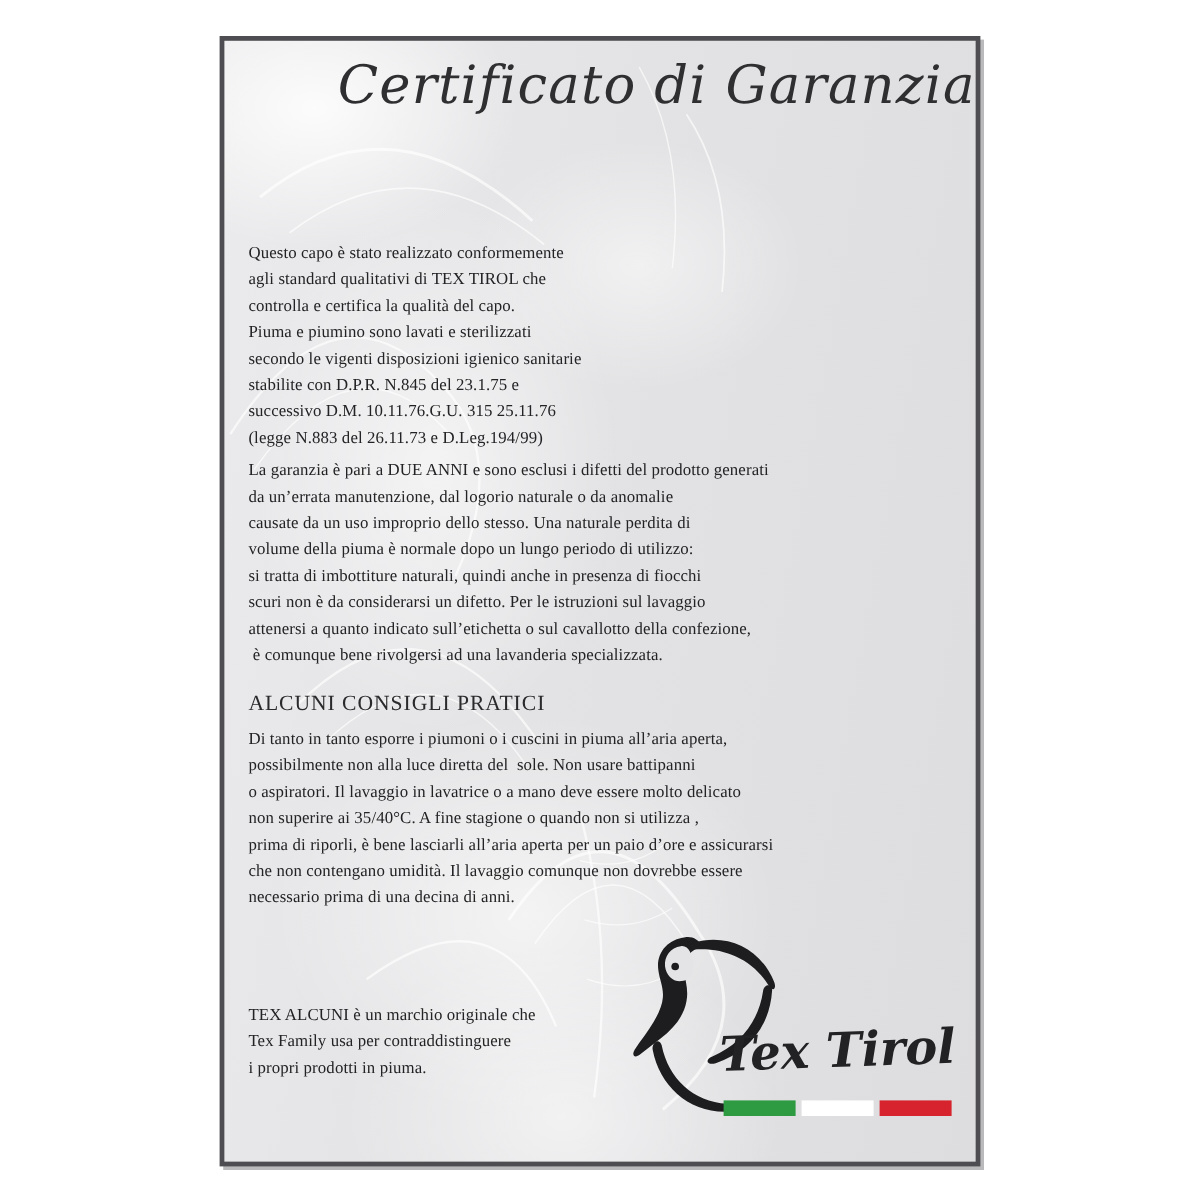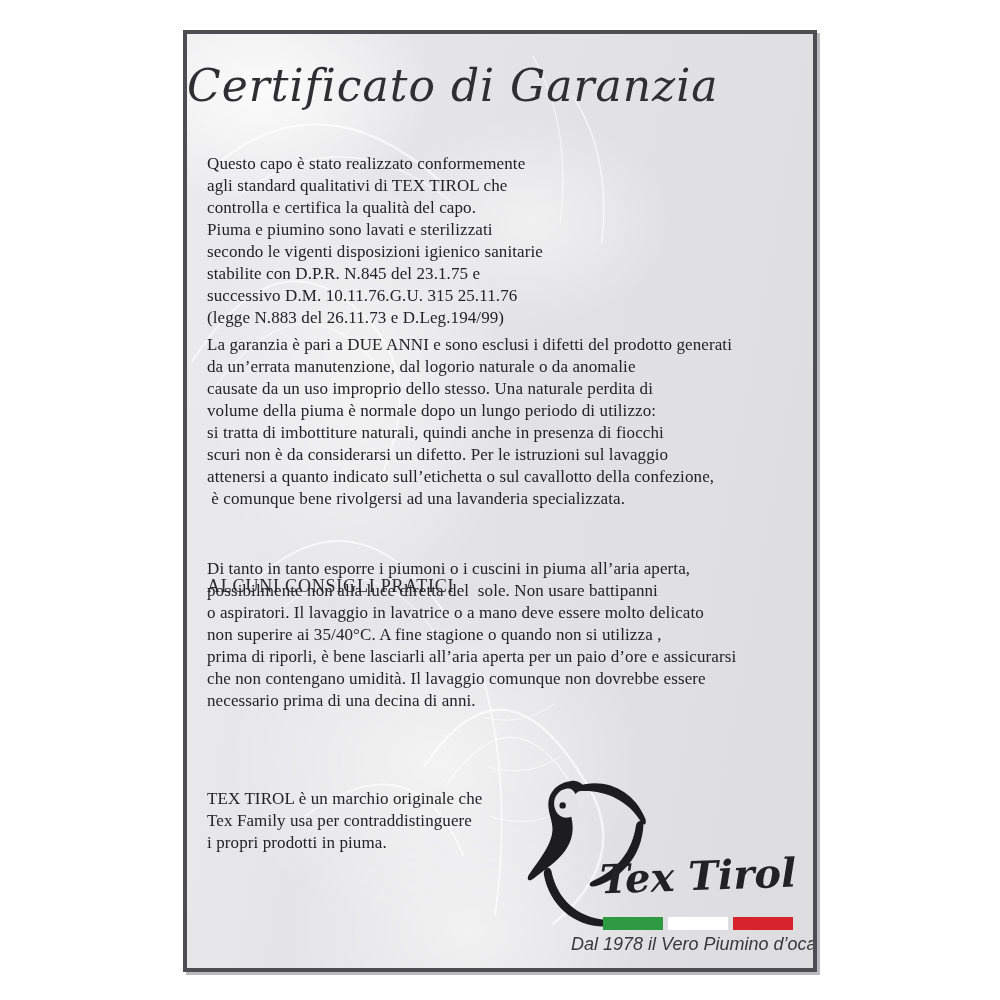--- a/index.html
+++ b/index.html
@@ -16,28 +16,28 @@
       radial-gradient(ellipse 260px 180px at 12% 6%, rgba(255,255,255,.85), rgba(255,255,255,0) 65%),
       radial-gradient(ellipse 220px 320px at 28% 38%, rgba(255,255,255,.55), rgba(255,255,255,0) 70%),
       radial-gradient(ellipse 300px 240px at 40% 78%, rgba(255,255,255,.6), rgba(255,255,255,0) 70%),
       radial-gradient(ellipse 200px 150px at 55% 20%, rgba(255,255,255,.5), rgba(255,255,255,0) 70%),
       radial-gradient(ellipse 260px 200px at 45% 96%, rgba(255,255,255,.55), rgba(255,255,255,0) 70%),
       linear-gradient(100deg,#ebebed 0%,#e3e3e5 45%,#dddde0 100%);
     overflow:hidden;
   }
   .feathers{position:absolute;left:0;top:0;width:100%;height:100%;pointer-events:none;}
   .title{
-    position:absolute;left:0;top:26px;width:100%;text-align:left;
+    position:absolute;left:0;top:12px;width:100%;text-align:right;
     font-family:"DejaVu Serif", serif;font-style:italic;font-weight:400;
     font-size:44px;color:#2f2f31;letter-spacing:1px;white-space:nowrap;
   }
   .para{
     position:absolute;left:20px;width:606px;
-    font-size:17px;line-height:22px;color:#232325;
-    white-space:pre-wrap;letter-spacing:.1px;
+    font-size:14px;line-height:22px;color:#232325;
+    white-space:pre-wrap;letter-spacing:.1px;margin-top:48px;
   }
   .p1{top:119px;}
   .p2{top:300px;}
   .p3{top:524px;}
   .p4{top:754px;}
   .section-heading{
     position:absolute;left:20px;top:506px;
     font-size:18px;color:#2a2a2c;letter-spacing:.8px;margin-top:36px;
   }
   .logo{position:absolute;left:340px;top:740px;width:280px;height:190px;}
@@ -100,21 +100,21 @@
 attenersi a quanto indicato sull’etichetta o sul cavallotto della confezione,
  è comunque bene rivolgersi ad una lavanderia specializzata.</div>
   <div class="section-heading">ALCUNI CONSIGLI PRATICI</div>
   <div class="para p3">Di tanto in tanto esporre i piumoni o i cuscini in piuma all’aria aperta,
 possibilmente non alla luce diretta del  sole. Non usare battipanni
 o aspiratori. Il lavaggio in lavatrice o a mano deve essere molto delicato
 non superire ai 35/40°C. A fine stagione o quando non si utilizza ,
 prima di riporli, è bene lasciarli all’aria aperta per un paio d’ore e assicurarsi
 che non contengano umidità. Il lavaggio comunque non dovrebbe essere
 necessario prima di una decina di anni.</div>
-  <div class="para p4">TEX TIROL è un marchio originale che
+  <div class="para p4">TEX ALCUNI è un marchio originale che
 Tex Family usa per contraddistinguere
 i propri prodotti in piuma.</div>
 
   <div class="logo">
     <svg class="goose" viewBox="0 0 130 170" aria-hidden="true">
       <g fill="#1d1d1f">
         <path d="M47 4 C31 6 21 18 23 33 C24 42 28 49 27 58 C26 69 18 82 6 98 L2 104 C-1 109 2 112 7 108 L25 94 C38 84 46 73 48 61 C50 51 47 43 46 35 C45 24 51 15 62 12 C59 6 53 3 47 4 Z"></path>
         <path d="M54 9 C84 0 114 14 126 44 C128 50 125 53 121 47 C107 24 82 13 55 15 C50 15 50 10 54 9 Z"></path>
         <path d="M124 52 C122 82 104 106 74 116 C66 118 64 113 71 110 C96 99 112 79 116 52 C117 45 125 45 124 52 Z"></path>
         <path d="M26 100 C32 130 54 150 84 152 C92 152 92 158 84 159 C50 160 24 136 18 104 C17 97 24 93 26 100 Z"></path>
@@ -126,16 +126,15 @@
     <div class="brand">Tex Tirol</div>
 
     <div class="flag">
       <div class="seg" style="background: rgb(46, 155, 67);"></div>
       <div class="gap"></div>
       <div class="seg" style="background: rgb(255, 255, 255);"></div>
       <div class="gap"></div>
       <div class="seg" style="background: rgb(214, 35, 46);"></div>
     </div>
 
-    <div class="tagline">Dal 1978 il Vero Piumino d’oca</div>
   </div>
 
 </div>
 
 </body></html>

